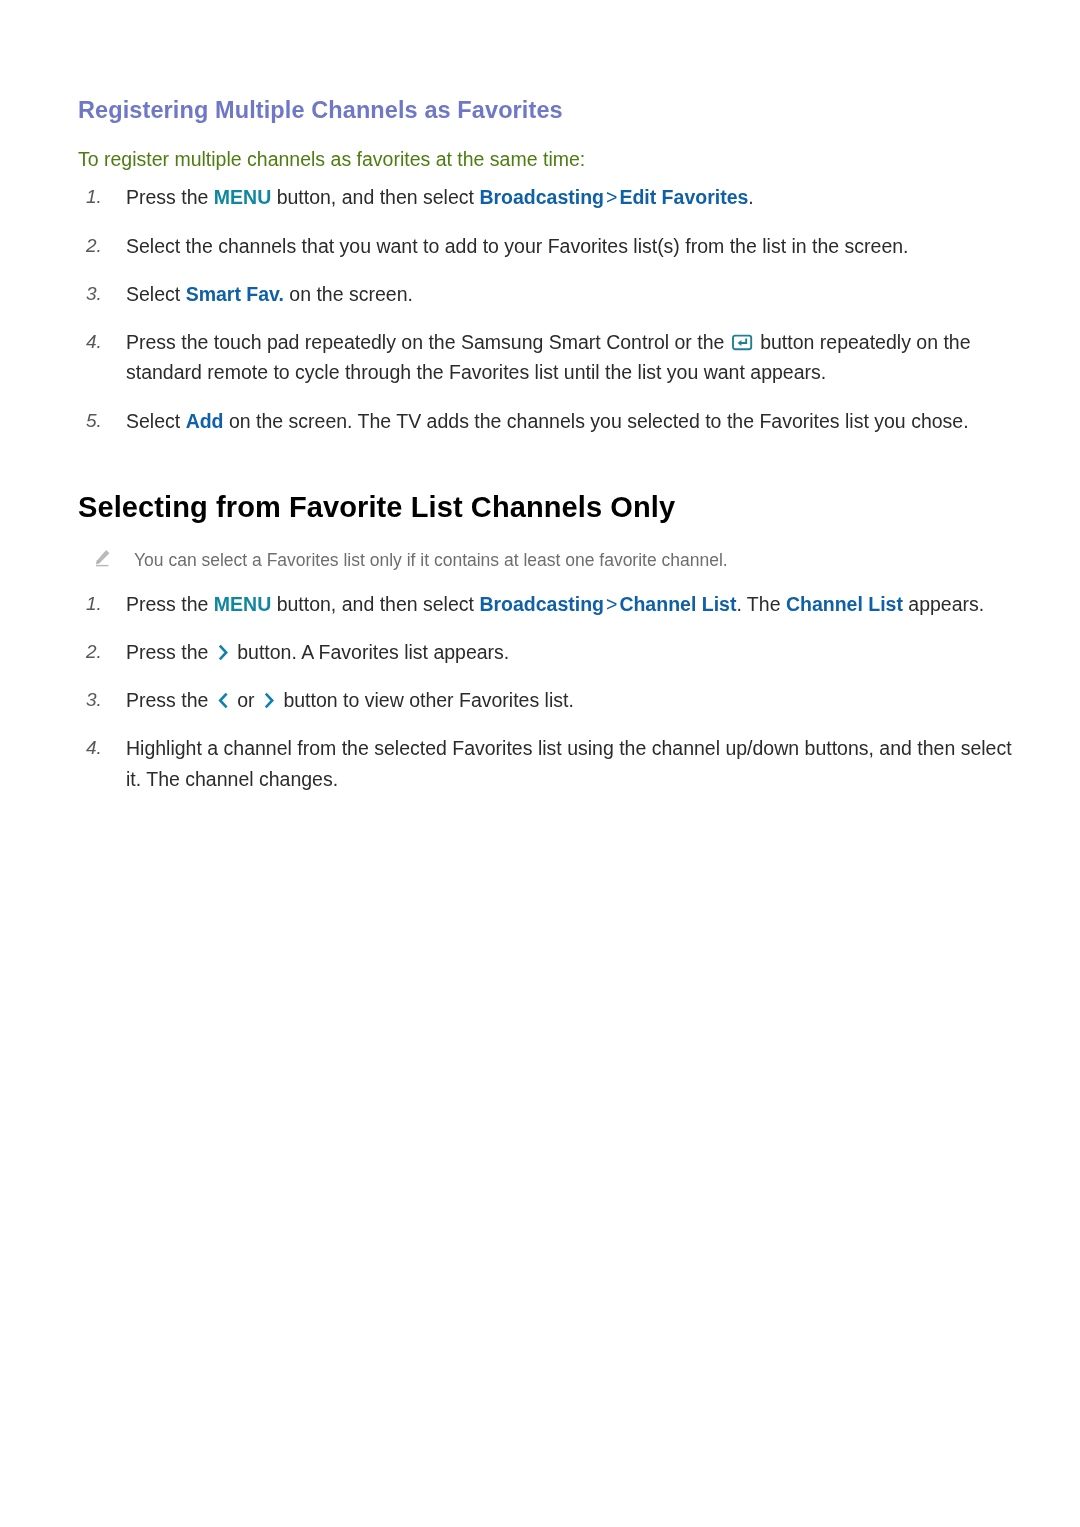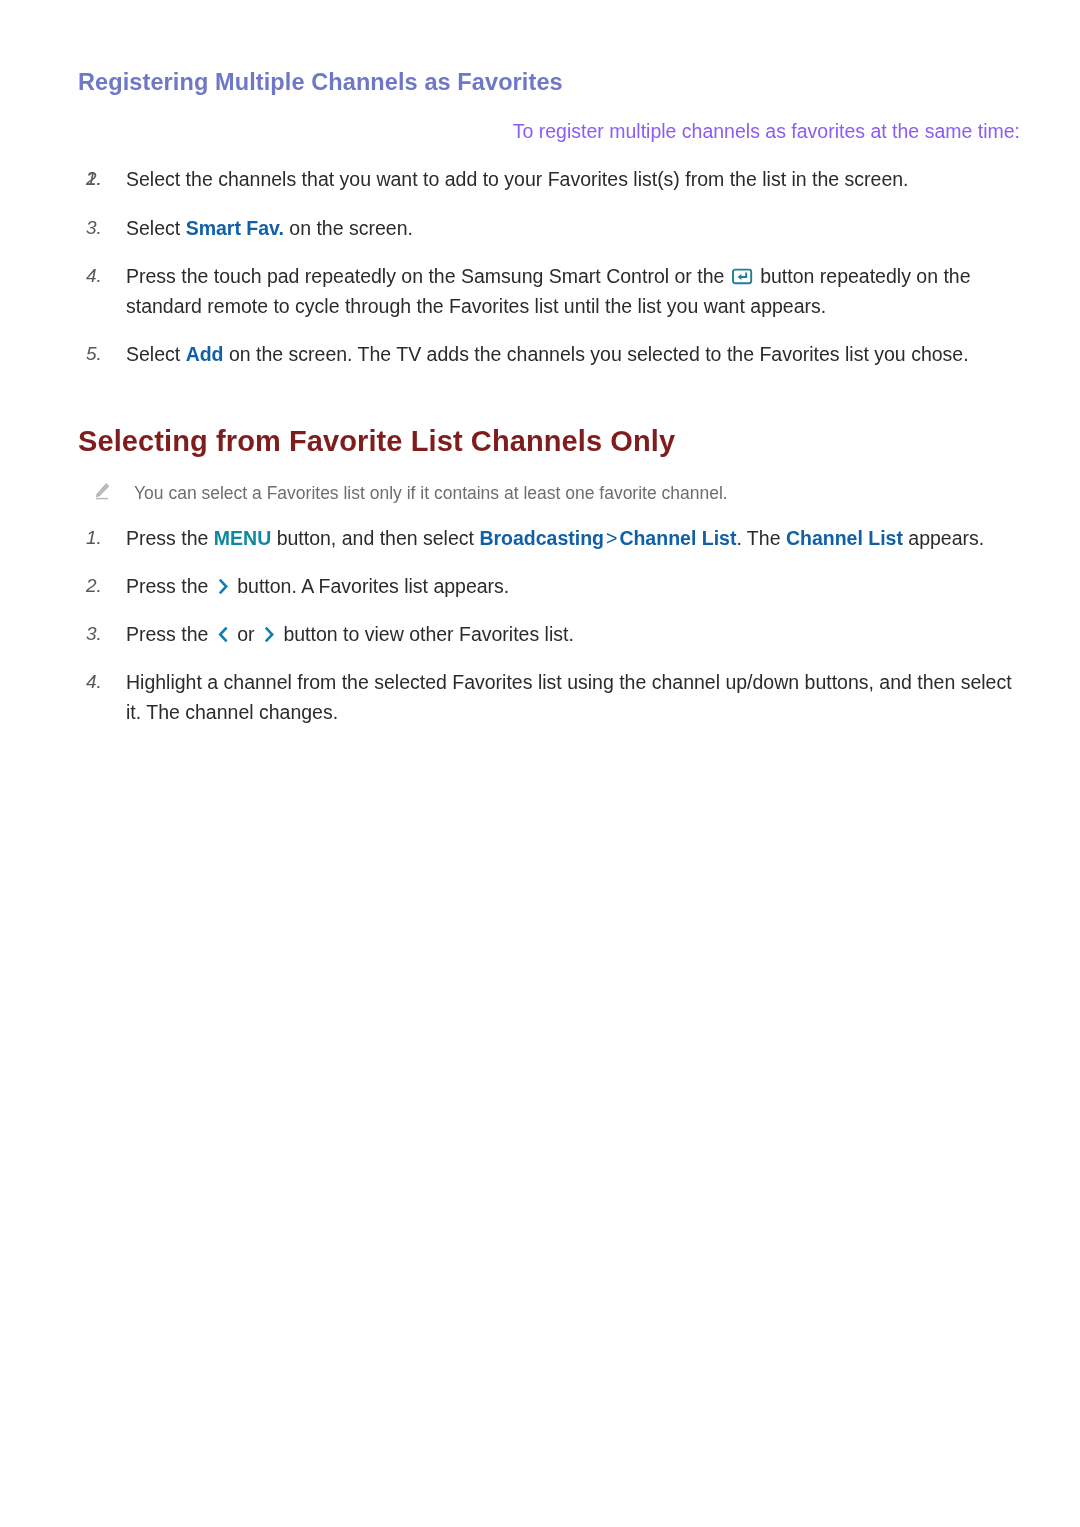--- a/index.html
+++ b/index.html
@@ -13,50 +13,49 @@
     font-family: "Liberation Sans", sans-serif;
     color: #231f20;
     overflow: hidden;
   }
 
   .page {
     position: relative;
     width: 1080px;
     height: 1527px;
     box-sizing: border-box;
-    padding: 68px 60px 0 78px;
+    padding: 96px 60px 0 78px;
   }
 
   
   .h-sub {
     font-size: 23.5px;
     font-weight: bold;
     color: #6f78c6;
     letter-spacing: 0.1px;
     margin: 0 0 20px 0;
     line-height: 1.2;
   }
   .h-main {
     font-size: 29px;
     font-weight: bold;
-    color: #7f1d1d;
+    color: #000000;
     letter-spacing: 0.1px;
     margin: 0 0 22px 0;
     line-height: 1.2;
   }
 
   .spacer-big { height: 54px; }
 
   
   .lead {
     font-size: 19.5px;
     line-height: 1.55;
-    color: #8b5cf6;
+    color: #4d7c0f;
     margin: 13px 0 8px 0;
-    text-align: right;
   }
 
   
   .olist {
     margin: 0;
     padding: 0;
     list-style: none;
   }
   .olist > li {
     position: relative;
@@ -121,21 +120,21 @@
 </head>
 <body>
 
 <div class="page">
 
   <h2 class="h-sub">Registering Multiple Channels as Favorites</h2>
 
   <p class="lead">To register multiple channels as favorites at the same time:</p>
 
   <ol class="olist" id="list-1">
-      <li><span class="num">1.</span></li>
+      <li><span class="num">1.</span><span><span>Press the </span><span class="k-teal">MENU</span><span> button, and then select </span><span class="k-blue">Broadcasting</span><span class="sep">&gt;</span><span class="k-blue">Edit Favorites</span><span>.</span></span></li>
       <li><span class="num">2.</span><span><span>Select the channels that you want to add to your Favorites list(s) from the list in the screen.</span></span></li>
       <li><span class="num">3.</span><span><span>Select </span><span class="k-blue">Smart Fav.</span><span> on the screen.</span></span></li>
       <li><span class="num">4.</span><span><span>Press the touch pad repeatedly on the Samsung Smart Control or the </span><span class="enter-btn"><svg viewBox="0 0 21 17" width="21" height="17" aria-hidden="true">
               <rect x="1" y="1.6" width="18.2" height="13.6" rx="2.2" ry="2.2" fill="#ffffff" stroke="#1e7f96" stroke-width="1.9"></rect>
               <path d="M14.2 4.4 L14.2 9.0 L7.6 9.0" fill="none" stroke="#1e7f96" stroke-width="1.9" stroke-linejoin="miter"></path>
               <path d="M9.4 6.0 L5.6 9.0 L9.4 12.0 Z" fill="#1e7f96"></path>
             </svg></span><span> button repeatedly on the standard remote to cycle through the Favorites list until the list you want appears.</span></span></li>
       <li><span class="num">5.</span><span><span>Select </span><span class="k-blue">Add</span><span> on the screen. The TV adds the channels you selected to the Favorites list you chose.</span></span></li>
     </ol>
 

